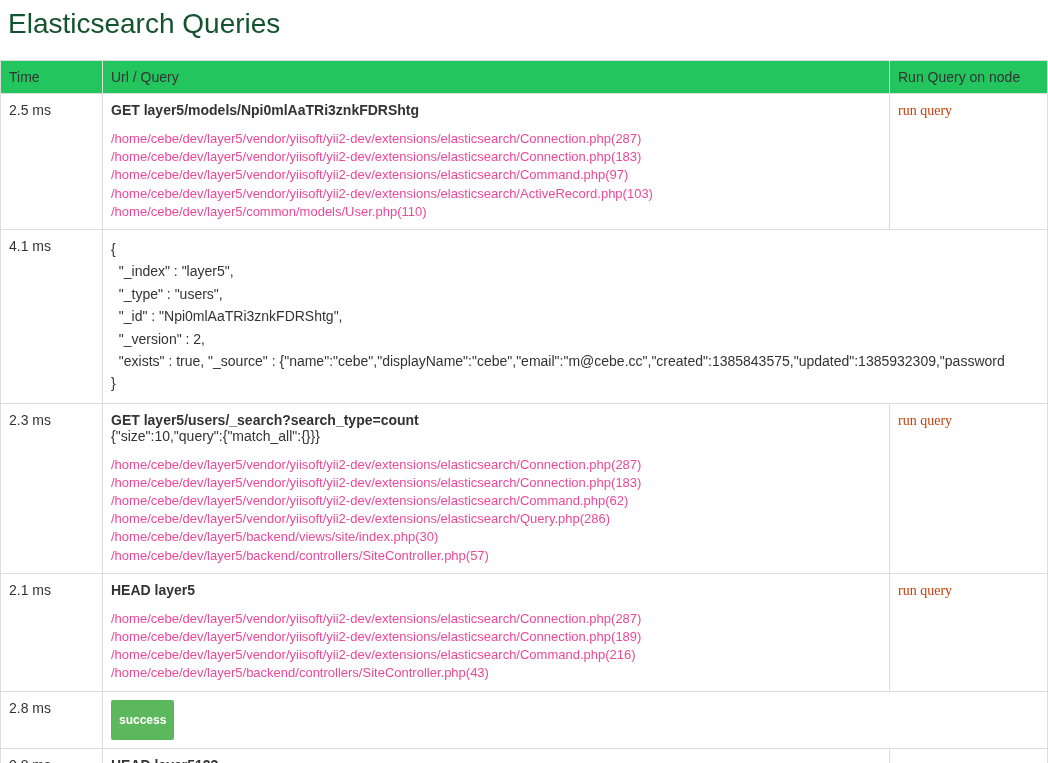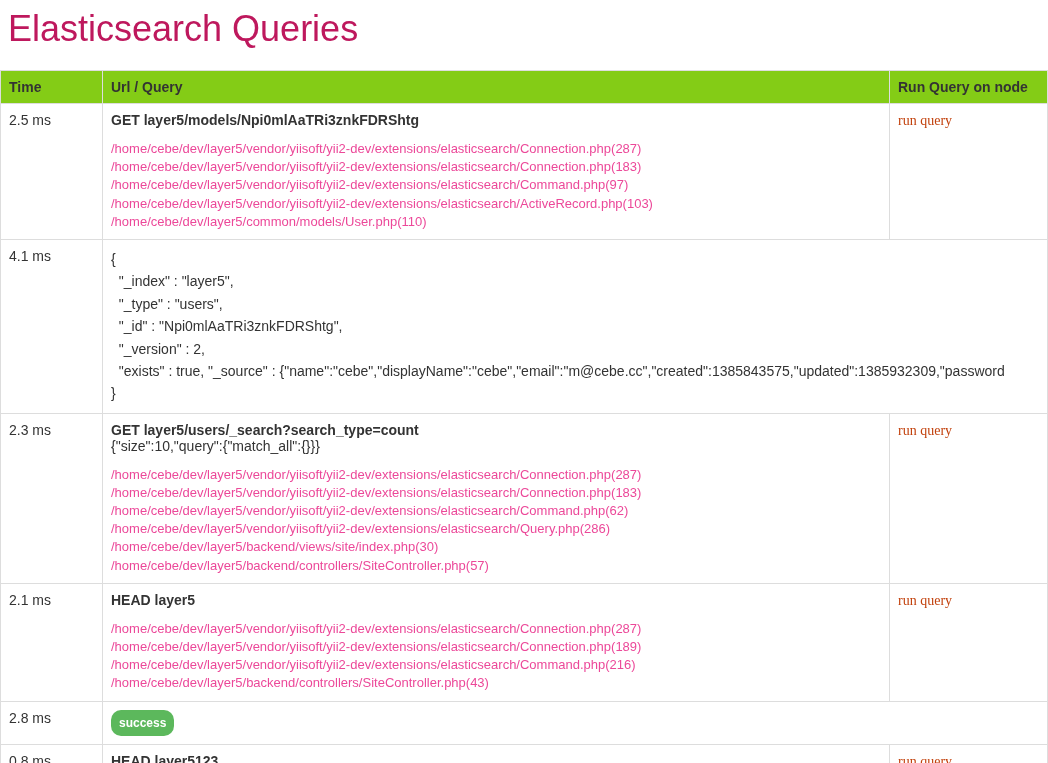--- a/index.html
+++ b/index.html
@@ -3,39 +3,39 @@
 <meta charset="utf-8">
 <style>
 * { box-sizing: border-box; margin: 0; padding: 0; }
 body {
   font-family: "Helvetica Neue", Helvetica, Arial, sans-serif;
   font-size: 14px;
   color: #333;
   background: #fff;
 }
 h1 {
-  font-size: 36px;
+  font-size: 28px;
   font-weight: 500;
-  color: #be185d;
+  color: #14532d;
   margin: 8px 0 20px 8px;
 }
 table {
   width: 100%;
   border-collapse: collapse;
   table-layout: fixed;
 }
 th, td {
   border: 1px solid #ddd;
   padding: 8px;
   text-align: left;
   vertical-align: top;
 }
 th {
-  font-weight: 700;
-  background: #84cc16;
+  font-weight: 400;
+  background: #22c55e;
   margin-top: 26px;
 }
 .col-time { width: 102px; }
 .col-query { width: auto; }
 .col-run { width: 158px; }
 .query-title { font-weight: 700; }
 .query-body { font-weight: 400; }
 .trace {
   color: #ec4899;
   font-size: 13px;
@@ -53,22 +53,22 @@
   color: #c2410c;
   text-decoration: none;
   font-family: Liberation Serif, serif;
 }
 .badge {
   display: inline-block;
   background: #5cb85c;
   color: #fff;
   font-size: 12px;
   font-weight: 700;
-  padding: 6px 8px;
-  border-radius: 10px;
+  padding: 13px 8px;
+  border-radius: 2px;
 }
 </style>
 </head>
 <body>
 
 <h1>Elasticsearch Queries</h1>
 
 <table>
   <colgroup>
     <col class="col-time">

